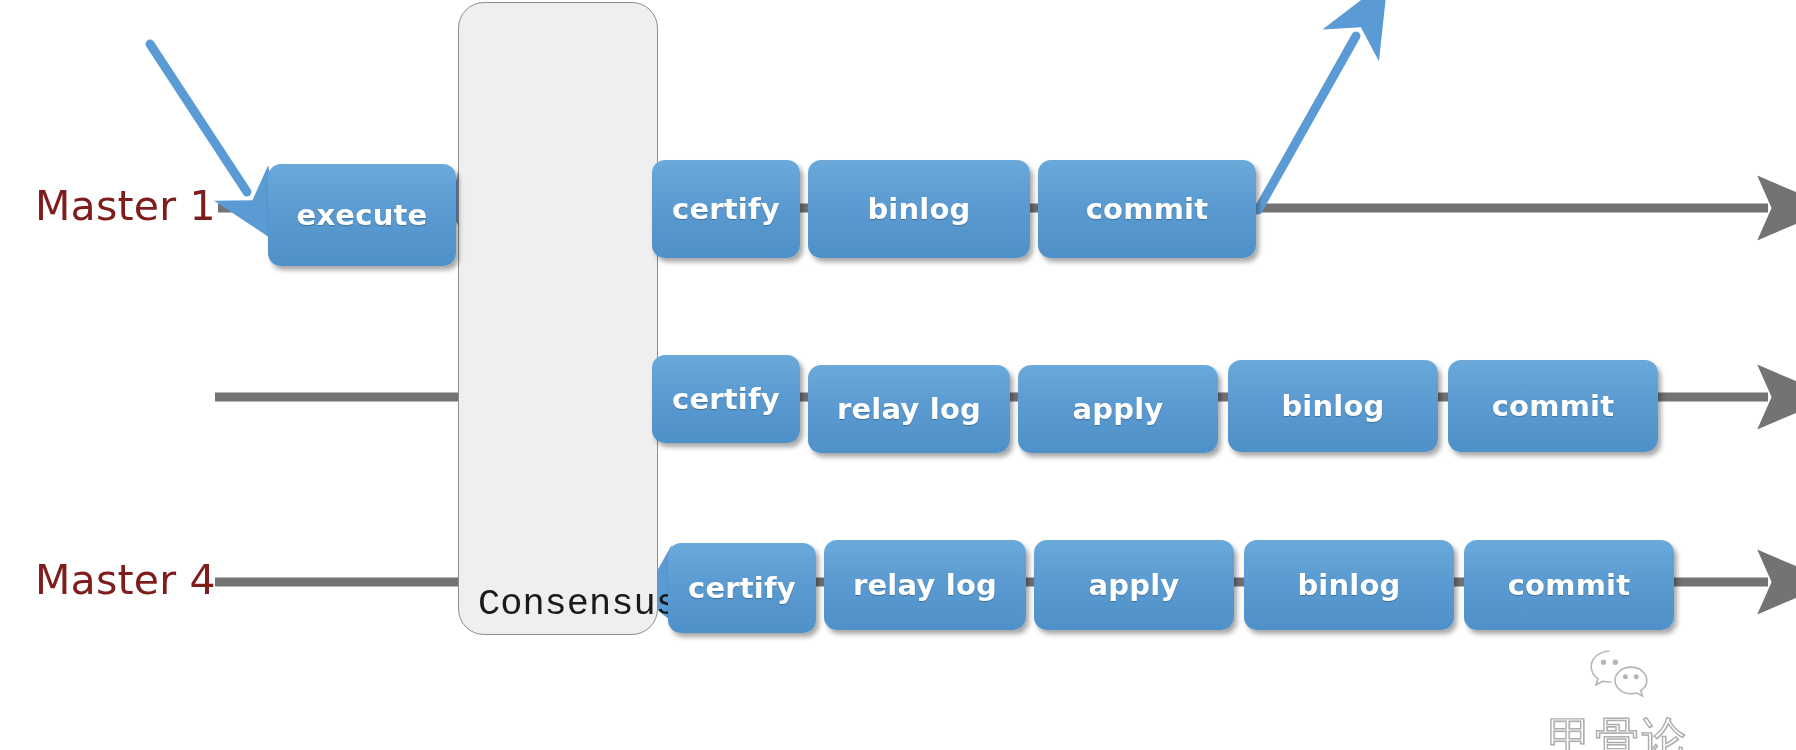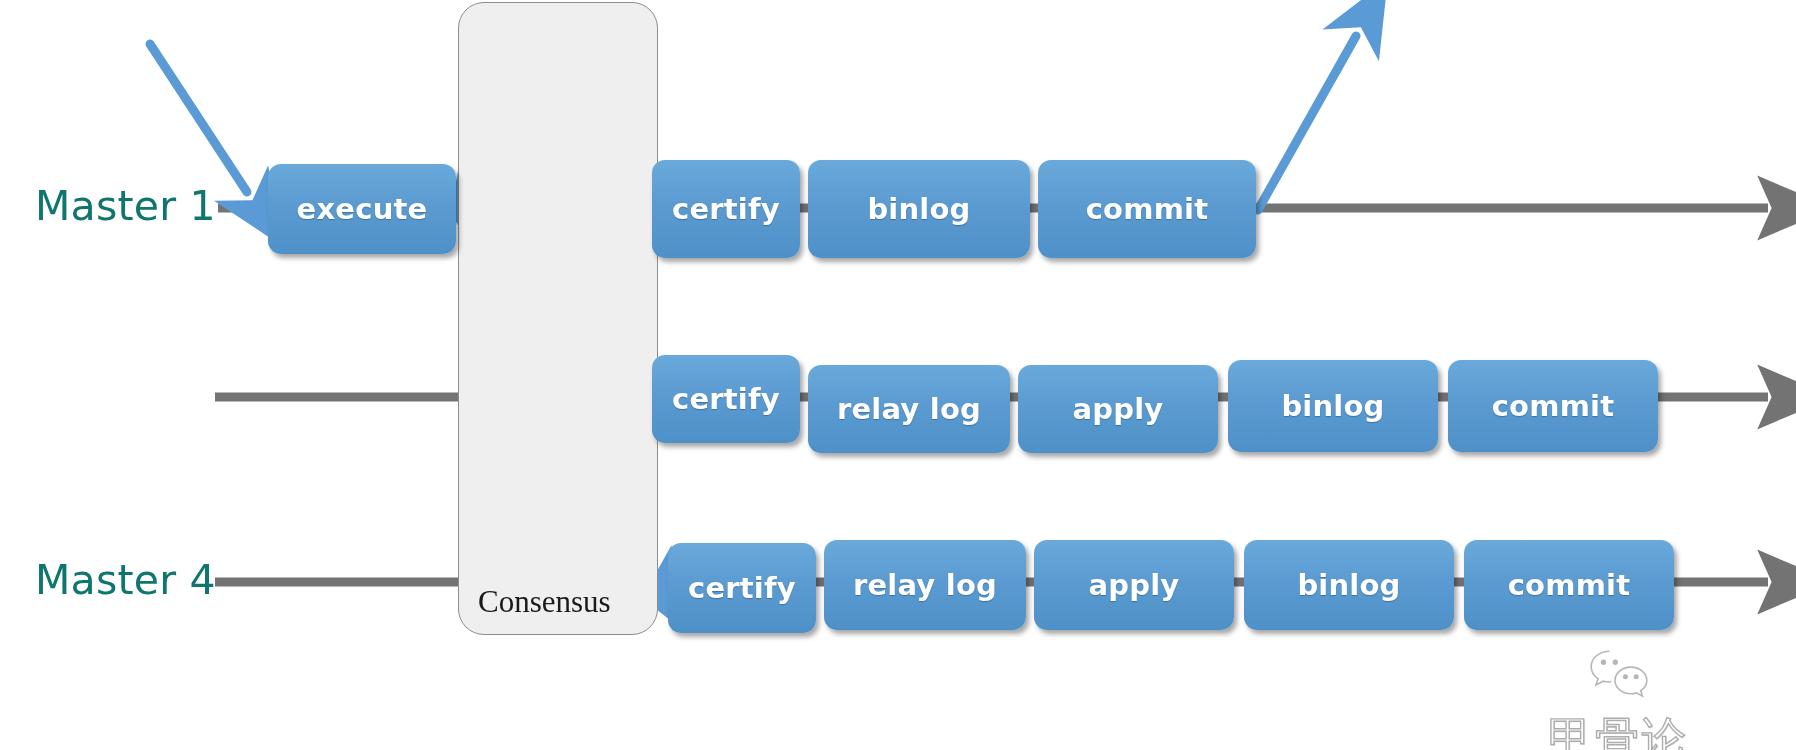--- a/index.html
+++ b/index.html
@@ -25,38 +25,38 @@
     width: 1796px;
     height: 750px;
   }
 
   
   .row-label {
     position: absolute;
     font-family: "DejaVu Sans", "Liberation Sans", sans-serif;
     font-size: 41px;
     font-weight: 400;
-    color: #0f766e;
+    color: #7f1d1d;
     letter-spacing: 0.2px;
     white-space: nowrap;
     line-height: 1;
   }
 
   
   .consensus-box {
     position: absolute;
     background: #efefef;
     border: 1.6px solid #8d8d8d;
     border-radius: 26px;
     box-sizing: border-box;
   }
   .consensus-label {
     position: absolute;
-    font-family: Liberation Serif, serif;
-    font-size: 31px;
+    font-family: Liberation Mono, monospace;
+    font-size: 37px;
     color: #1a1a1a;
     white-space: nowrap;
     line-height: 1;
   }
 
   
   .stage-box {
     position: absolute;
     box-sizing: border-box;
     border-radius: 13px;
@@ -159,21 +159,21 @@
       <line x1="457" y1="214" x2="648" y2="570" stroke="#5b9bd5" stroke-width="9" stroke-linecap="round" marker-end="url(#blue-head)"></line>
     </g>
   </svg>
 
   <div class="consensus-box" style="left:458px; top:2px; width:200px; height:633px;"></div>
   <div class="consensus-label" style="left:478px; top:586px;">Consensus</div>
 
   <div class="row-label" style="left:35px; top:186px;">Master 1</div>
   <div class="row-label" style="left:35px; top:560px;">Master 4</div>
 
-  <div class="stage-box" style="left:268px; top:164px; width:188px; height:90px;">execute</div>
+  <div class="stage-box" style="left:268px; top:164px; width:188px; height:102px;">execute</div>
   <div class="stage-box" style="left:652px; top:160px; width:148px; height:98px;">certify</div>
   <div class="stage-box" style="left:808px; top:160px; width:222px; height:98px;">binlog</div>
   <div class="stage-box" style="left:1038px; top:160px; width:218px; height:98px;">commit</div>
 
   <div class="stage-box" style="left:652px; top:355px; width:148px; height:88px;">certify</div>
   <div class="stage-box" style="left:808px; top:365px; width:202px; height:88px;">relay log</div>
   <div class="stage-box" style="left:1018px; top:365px; width:200px; height:88px;">apply</div>
   <div class="stage-box" style="left:1228px; top:360px; width:210px; height:92px;">binlog</div>
   <div class="stage-box" style="left:1448px; top:360px; width:210px; height:92px;">commit</div>
 

